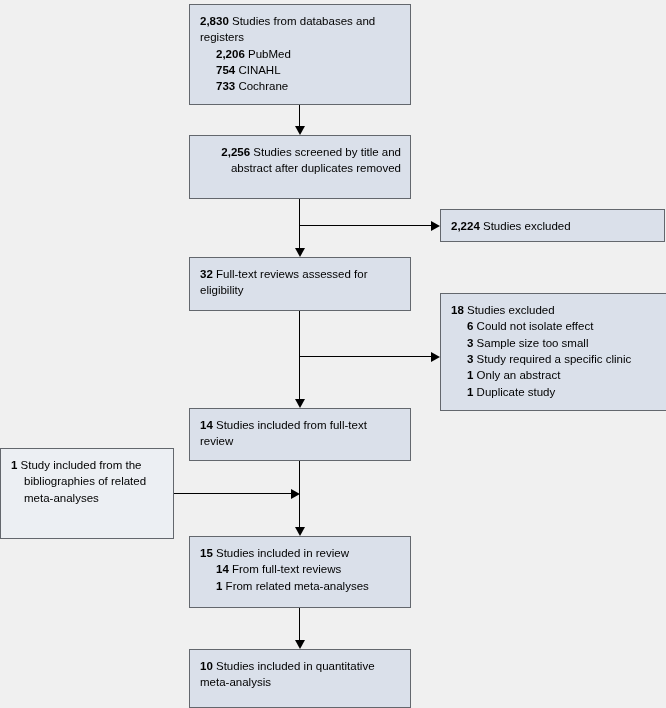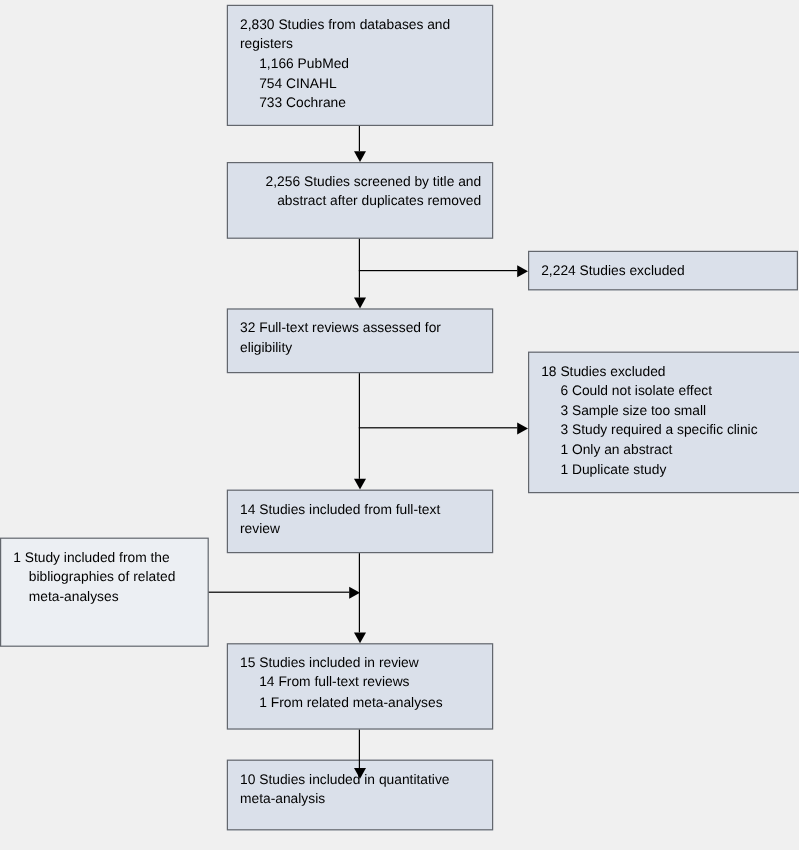--- a/index.html
+++ b/index.html
@@ -20,21 +20,21 @@
     position: absolute;
     background: #dae0ea;
     border: 1px solid #63676d;
     box-sizing: border-box;
     padding: 8px 9px 8px 10px;
     line-height: 1.42;
   }
   .box.plain {
     background: #eceff3;
   }
-  .b { font-weight: normal; }
+  .b { font-weight: bold; }
   .indent {
     padding-left: 16px;
   }
   .hang {
     padding-left: 13px;
     text-indent: -13px;
   }
   .line {
     position: absolute;
     background: #000;
@@ -59,21 +59,21 @@
 </style>
 </head>
 <body>
 
 <div class="box" style="left:189px; top:4px; width:222px; height:101px;">
   <div>
     <span class="b">2,830</span>
     <span>Studies from databases and registers</span>
   </div>
   <div class="indent">
-    <span class="b">1,166</span>
+    <span class="b">2,206</span>
     <span>PubMed</span>
   </div>
   <div class="indent">
     <span class="b">754</span>
     <span>CINAHL</span>
   </div>
   <div class="indent">
     <span class="b">733</span>
     <span>Cochrane</span>
   </div>
@@ -149,21 +149,21 @@
   <div class="indent">
     <span class="b">14</span>
     <span>From full-text reviews</span>
   </div>
   <div class="indent">
     <span class="b">1</span>
     <span>From related meta-analyses</span>
   </div>
 </div>
 
-<div class="box" style="left:189px; top:633px; width:222px; height:59px;">
+<div class="box" style="left:189px; top:649px; width:222px; height:59px;">
   <div>
     <span class="b">10</span>
     <span>Studies included in quantitative meta-analysis</span>
   </div>
 </div>
 
 <div class="line vline" style="left:299px; top:105px; height:21px;"></div>
 <div class="arrowhead arrow-down" style="left:295px; top:126px;"></div>
 
 <div class="line vline" style="left:299px; top:199px; height:49px;"></div>

